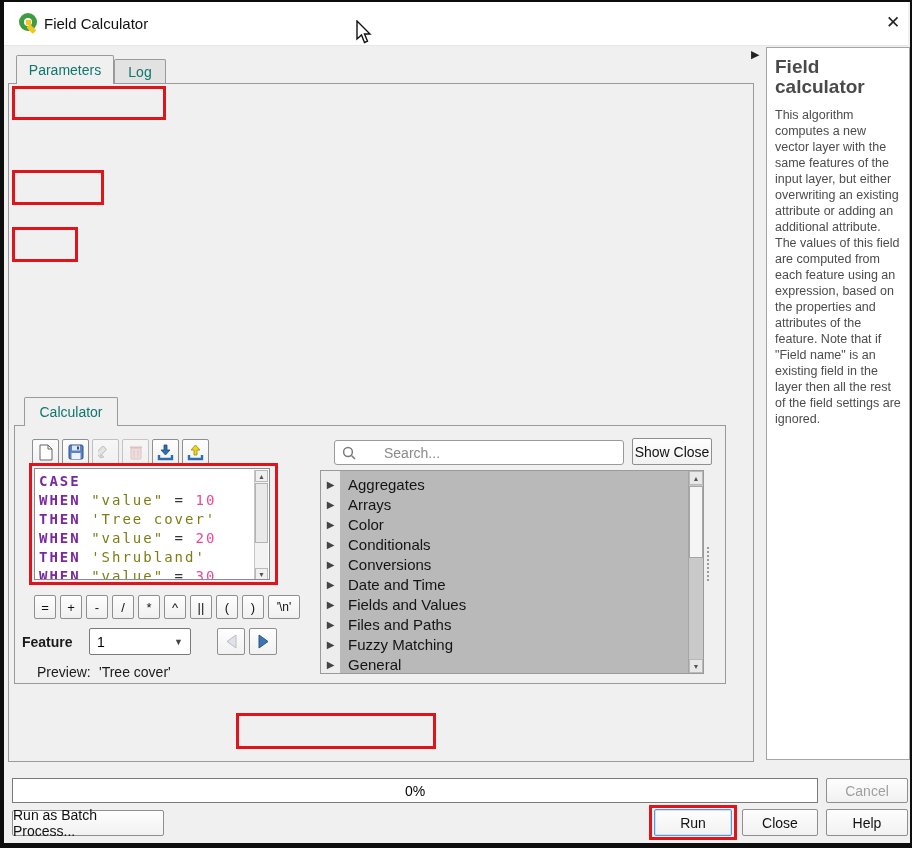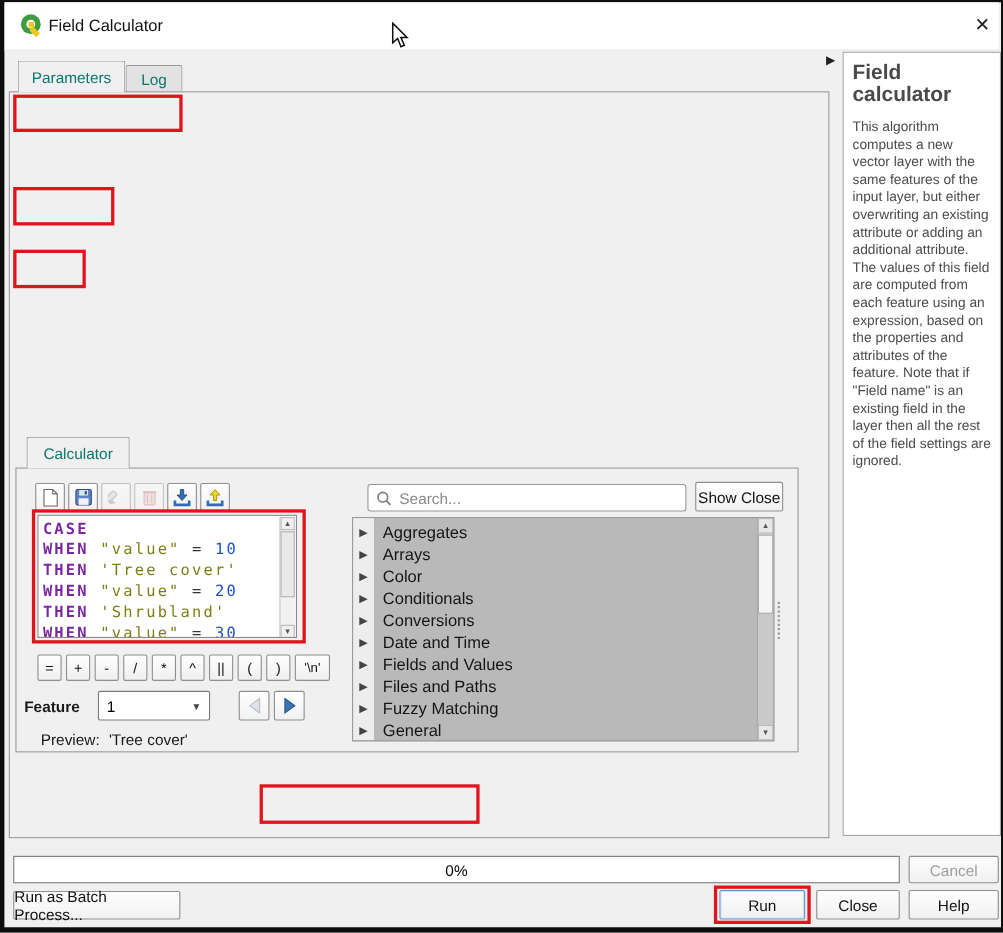--- a/index.html
+++ b/index.html
@@ -46,21 +46,21 @@
   .sb-btn { width:100%; height:15px; background:#f0f0f0; border:1px solid #b9b9b9; font-size:7px; color:#555; display:flex; align-items:center; justify-content:center; }
   .sb-thumb { width:100%; background:#e9e9e9; border:1px solid #b3b3b3; }
 
   
   #expr-editor { left:30px; top:466px; width:236px; height:112px; background:#fff; border:1px solid #8a8a8a; overflow:hidden; }
   .code-lines { padding:3px 4px; font-family:"DejaVu Sans Mono", monospace; font-size:14px; letter-spacing:2px; }
   .code-line { height:19px; line-height:19px; white-space:pre; }
   .tok-kw { color:#7a28a2; font-weight:bold; }
   .tok-fld { color:#7d7d14; }
   .tok-str { color:#7d7d14; }
-  .tok-num { color:#1d4ed8; }
+  .tok-num { color:#ec4899; }
   .tok-pl { color:#333; }
   #expr-scroll { position:absolute; right:1px; top:1px; width:14px; height:110px; background:#f2f2f2; border-left:1px solid #c5c5c5; }
   #expr-scroll .sb-btn { height:12px; }
   #expr-scroll .sb-thumb { position:absolute; top:13px; height:60px; }
 
   
   .op-btn { width:22px; height:24px; margin-right:4px; background:linear-gradient(#fefefe,#f0f0f0); border:1px solid #8f8f8f; border-radius:2px; font-size:13px; color:#111; }
   .op-btn:last-child { width:32px; font-size:12px; }
 
   
@@ -295,21 +295,21 @@
   </div>
   <div class="abs btn" style="left:245px;top:626px;width:28px;height:27px;z-index:3;">
     <svg width="13" height="15" viewBox="0 0 13 15">
         <polygon points="2,1 11,7.5 2,14" fill="#3a76b5" stroke="#2a5787"></polygon>
       </svg>
   </div>
 
   <span class="abs lbl" style="left:33px;top:662px;z-index:3;">Preview:</span>
   <span class="abs lbl" style="left:95px;top:662px;z-index:3;">'Tree cover'</span>
 
-  <div class="abs field" style="left:330px;top:438px;width:290px;height:25px;z-index:3;border-color:#9a9a9a;border-radius:3px;">
+  <div class="abs field" style="left:330px;top:438px;width:290px;height:25px;z-index:3;border-color:#9a9a9a;border-radius:3px;gap:21px;">
     <span style="margin-right:7px;">
       <svg width="14" height="14" viewBox="0 0 14 14">
           <circle cx="6" cy="6" r="4.4" fill="none" stroke="#7a7a7a" stroke-width="1.5"></circle>
           <line x1="9.5" y1="9.5" x2="13" y2="13" stroke="#7a7a7a" stroke-width="1.5"></line>
         </svg>
     </span>
     <span style="color:#8a8a8a;">Search...</span>
   </div>
   <div class="abs btn" style="left:628px;top:436px;width:80px;height:27px;z-index:3;">
     <span>Show Close</span>

